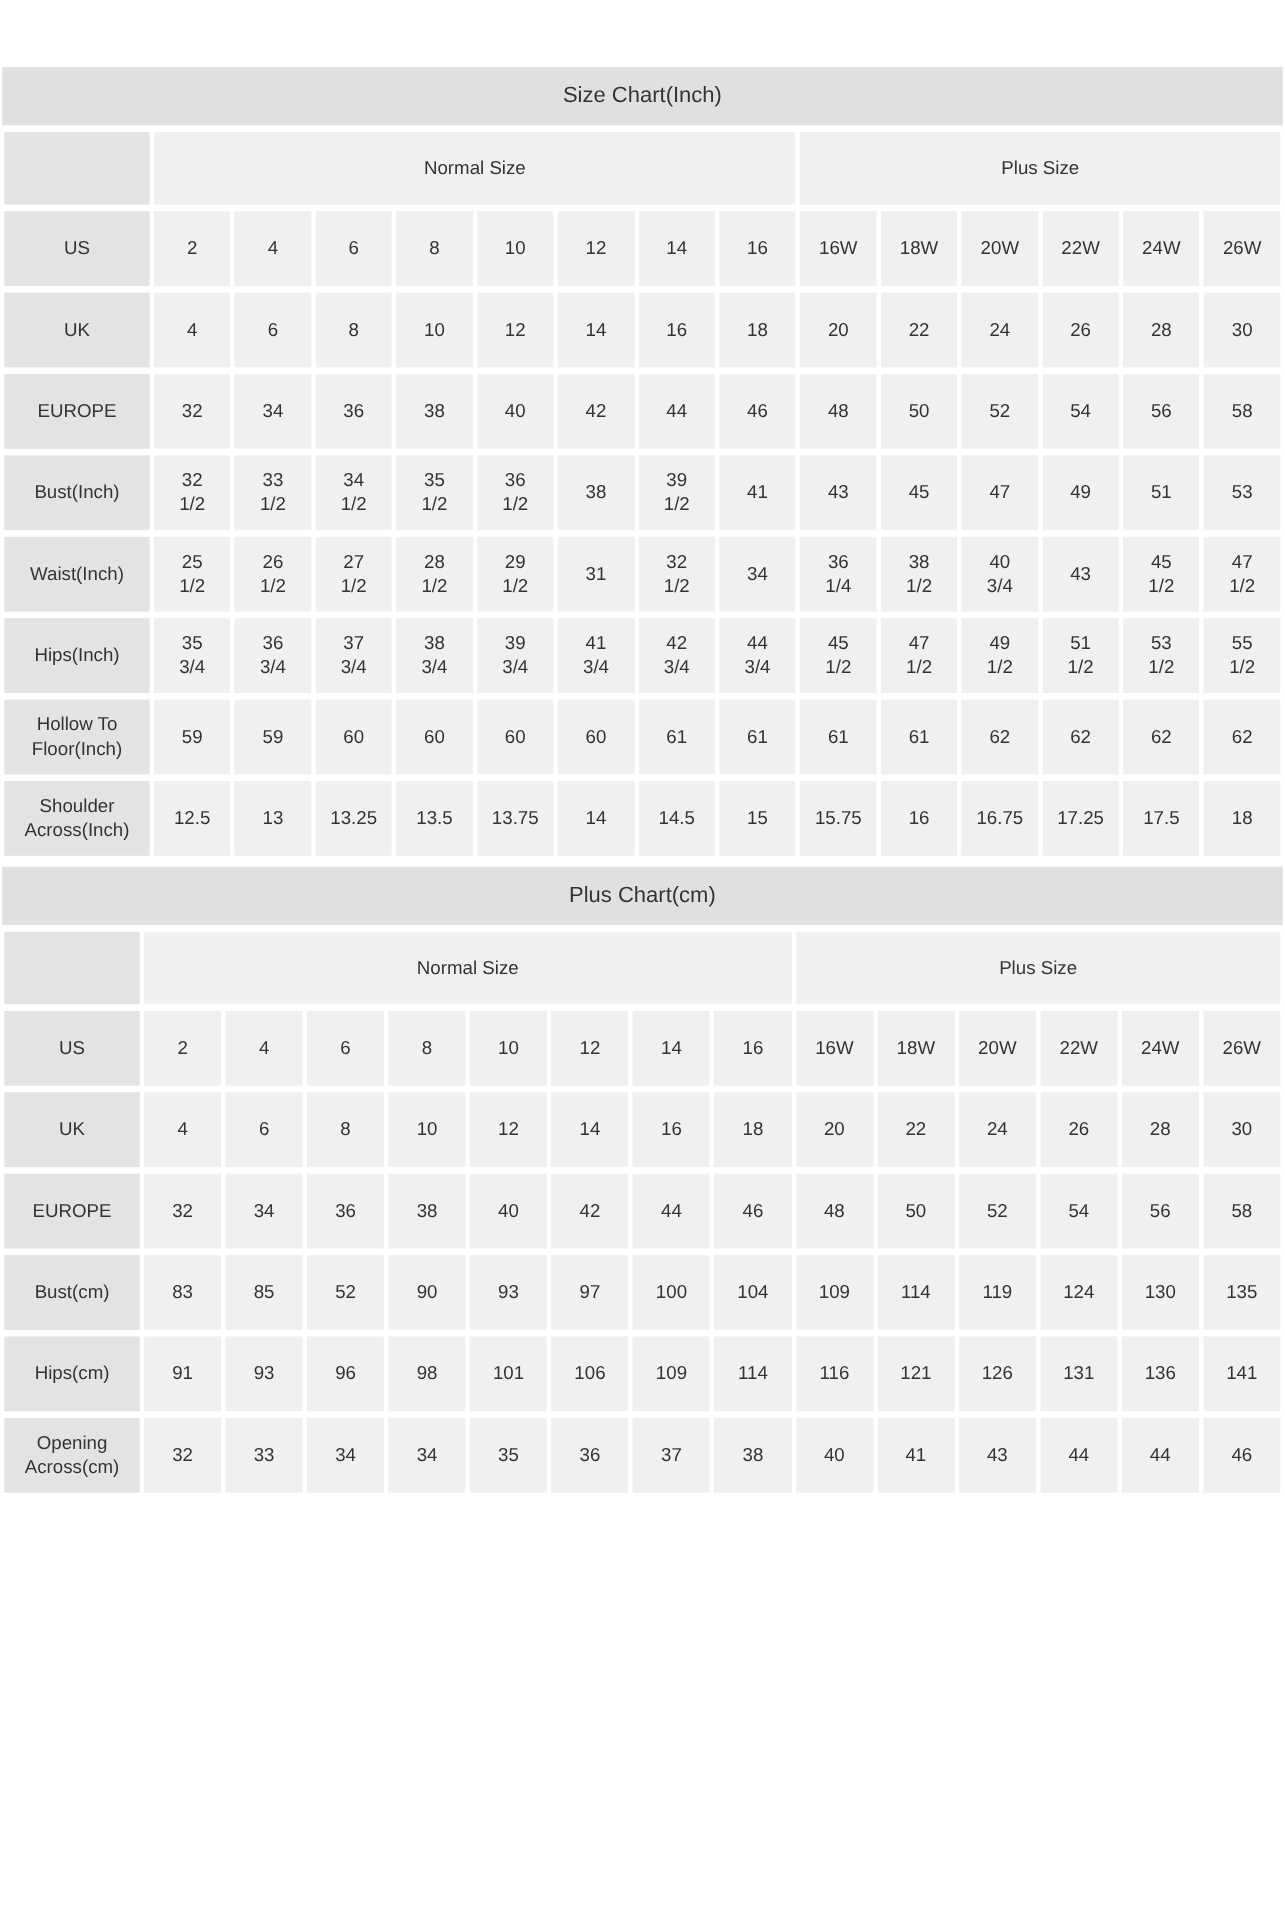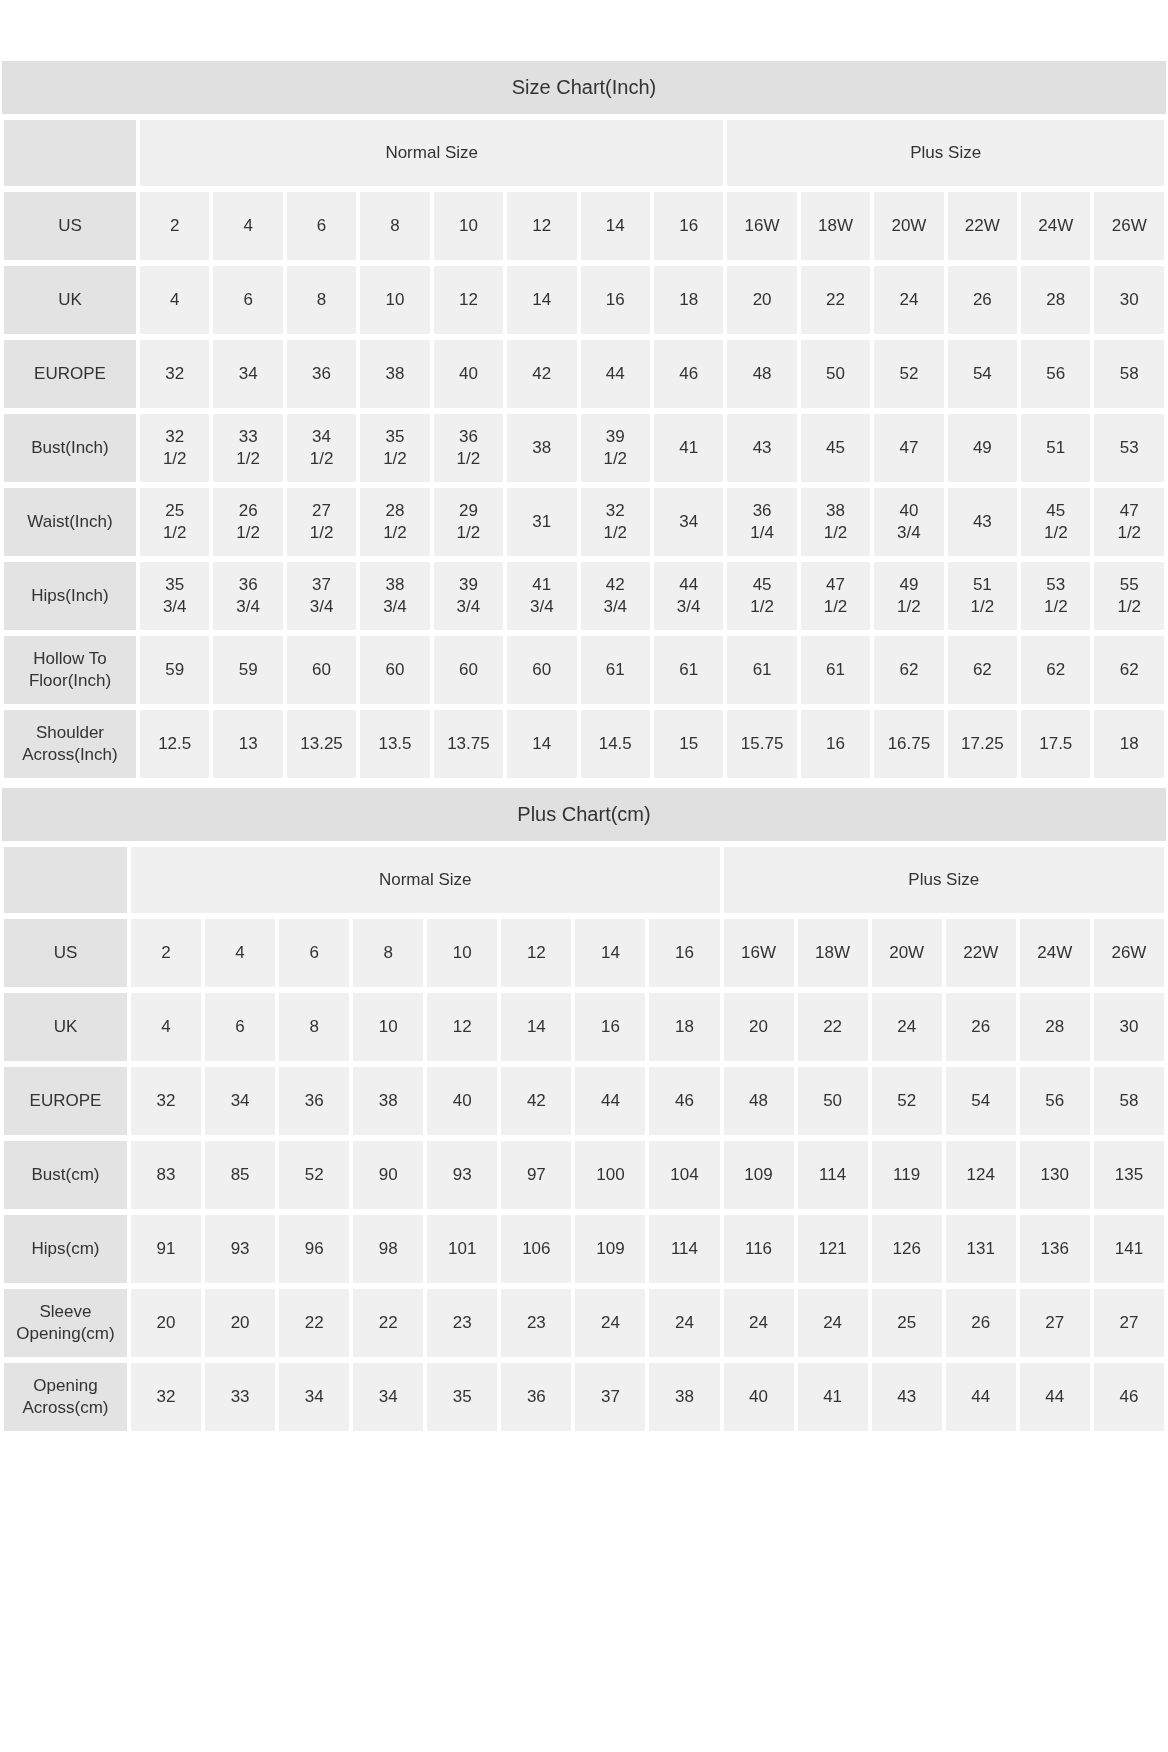--- a/index.html
+++ b/index.html
@@ -373,37 +373,20 @@
             <td class="size-cell">109</td>
             <td class="size-cell">114</td>
             <td class="size-cell">116</td>
             <td class="size-cell">121</td>
             <td class="size-cell">126</td>
             <td class="size-cell">131</td>
             <td class="size-cell">136</td>
             <td class="size-cell">141</td>
           </tr>
           <tr>
-            <th class="row-label">Sleeve Opening(cm)</th>
-            <td class="size-cell">20</td>
-            <td class="size-cell">20</td>
-            <td class="size-cell">22</td>
-            <td class="size-cell">22</td>
-            <td class="size-cell">23</td>
-            <td class="size-cell">23</td>
-            <td class="size-cell">24</td>
-            <td class="size-cell">24</td>
-            <td class="size-cell">24</td>
-            <td class="size-cell">24</td>
-            <td class="size-cell">25</td>
-            <td class="size-cell">26</td>
-            <td class="size-cell">27</td>
-            <td class="size-cell">27</td>
-          </tr>
-          <tr>
             <th class="row-label">Opening Across(cm)</th>
             <td class="size-cell">32</td>
             <td class="size-cell">33</td>
             <td class="size-cell">34</td>
             <td class="size-cell">34</td>
             <td class="size-cell">35</td>
             <td class="size-cell">36</td>
             <td class="size-cell">37</td>
             <td class="size-cell">38</td>
             <td class="size-cell">40</td>

